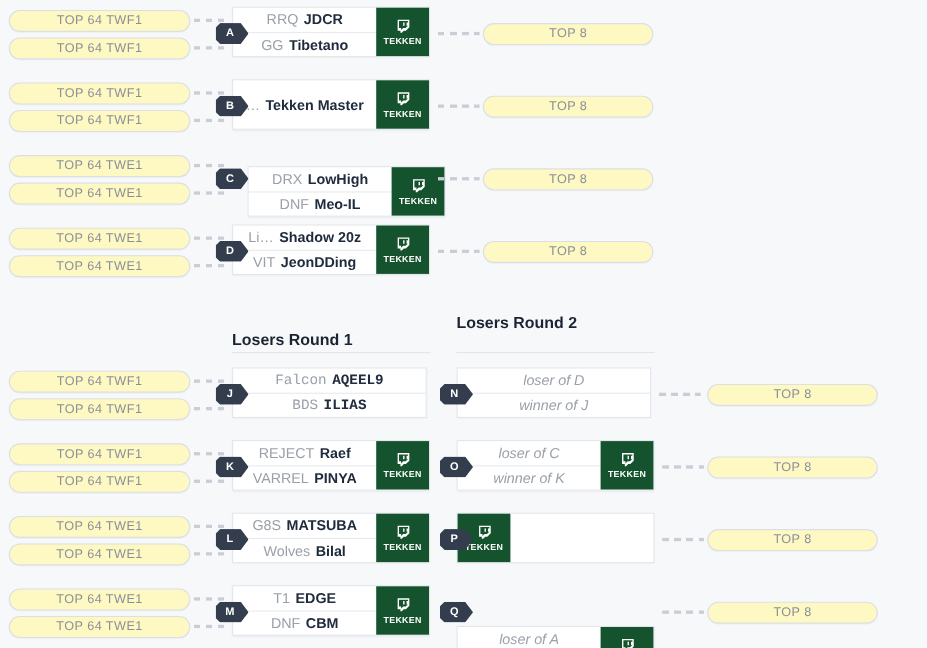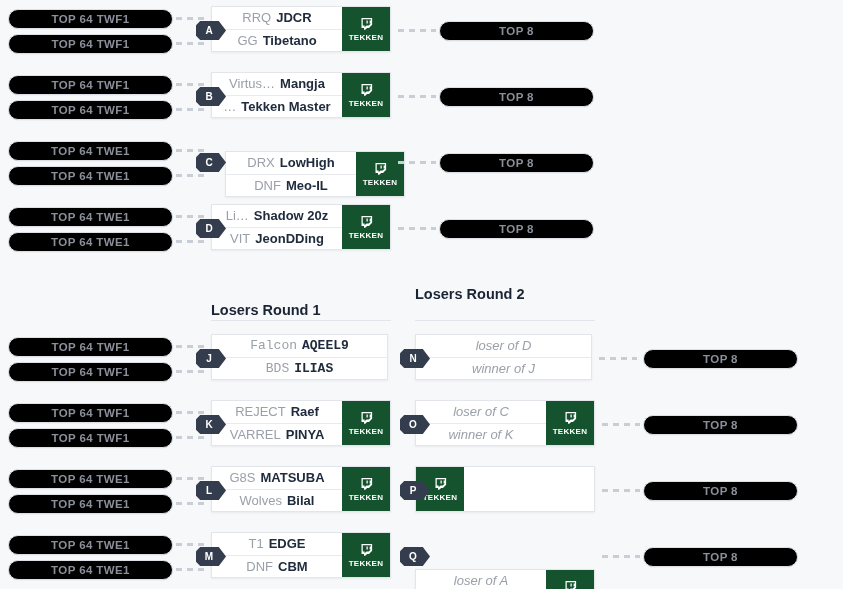--- a/index.html
+++ b/index.html
@@ -18,29 +18,28 @@
 
   
   .abs { position: absolute; }
 
   
   .pill {
     box-sizing: border-box;
     height: 20px;
     border: 1px solid #dcdfe4;
     border-radius: 10px;
-    background: #000000;
+    background: #fef9c3;
     color: #8a8f99;
     font-size: 11.5px;
     letter-spacing: .4px;
     display: flex;
     align-items: center;
     justify-content: center;
     box-shadow: 0 1px 0 rgba(0,0,0,.03);
-    font-weight: bold;
   }
   .pill-seed { width: 165px; }
   .pill-top8 { width: 155px; }
 
   
   .dash {
     height: 3px;
     background-image: repeating-linear-gradient(
       to right,
       #c9ced6 0px, #c9ced6 6px,
@@ -170,24 +169,20 @@
 <div class="abs pill pill-top8" style="left:439px; top:21px;">TOP 8</div>
 
 <div class="abs pill pill-seed" style="left:8px;  top:75px;">TOP 64 TWF1</div>
 <div class="abs pill pill-seed" style="left:8px;  top:100px;">TOP 64 TWF1</div>
 <div class="abs dash" style="left:176px; top:83px;  width:32px;"></div>
 <div class="abs dash" style="left:176px; top:108px; width:32px;"></div>
 <div class="abs badge" style="left:196px; top:87px;">B</div>
 <div class="abs match" style="left:211px; top:72px; width:180px;">
   <div class="match-slots">
     <div class="slot">
-      <span class="team">Virtus…</span>
-      <span class="player">Mangja</span>
-    </div>
-    <div class="slot">
       <span class="team">…</span>
       <span class="player">Tekken Master</span>
     </div>
   </div>
   <div class="station">
     <span>
       <svg width="15" height="15" viewBox="0 0 24 24" fill="#ffffff" aria-hidden="true">
         <path d="M4 3h17v11l-5 5h-3l-3 3H8v-3H4V3zm2 2v10h3v3l3-3h3.5L19 12V5H6zm6 2h2v5h-2V7zm5 0h2v5h-2V7z"></path>
       </svg>
     </span>

